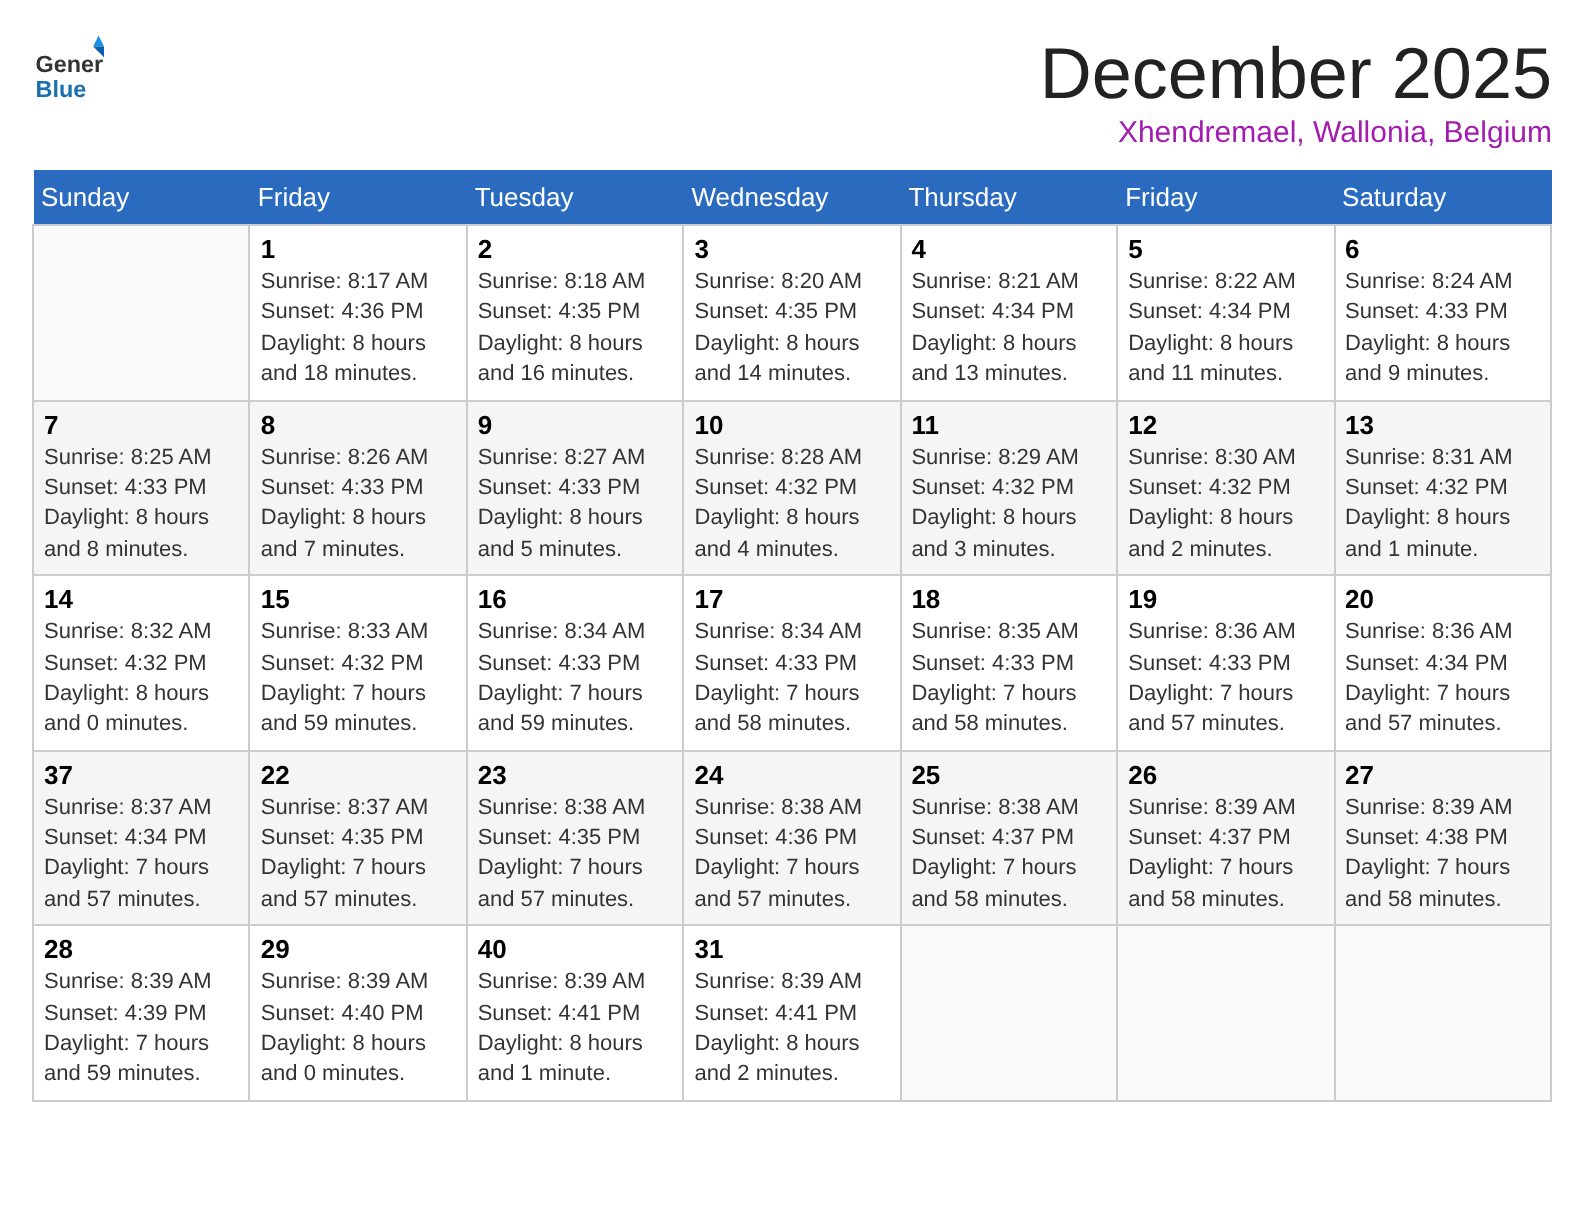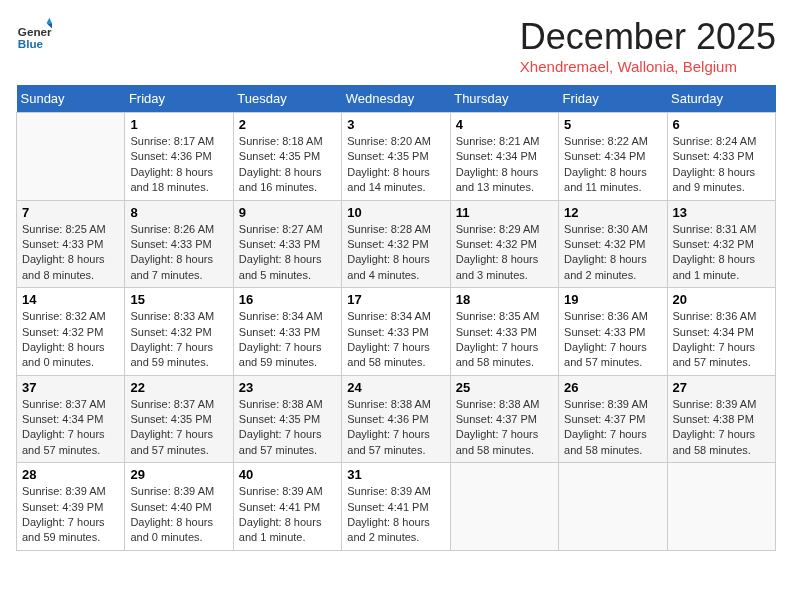--- a/index.html
+++ b/index.html
@@ -20,29 +20,29 @@
       display: flex;
       align-items: center;
       font-size: 18px;
       font-weight: bold;
     }
     .logo-icon {
       width: 36px;
       height: 36px;
       margin-right: 4px;
     }
-    .title-block { }
+    .title-block { text-align: right; }
     .month-title {
       font-size: 36px;
       font-weight: normal;
       color: #222;
     }
     .subtitle {
       font-size: 15px;
-      color: #ef4444;
+      color: #a21caf;
     }
     table {
       width: 100%;
       border-collapse: collapse;
       font-size: 11px;
       padding-left: 21px;
     }
     thead tr th {
       background-color: #2a6bbf;
       color: #fff;

